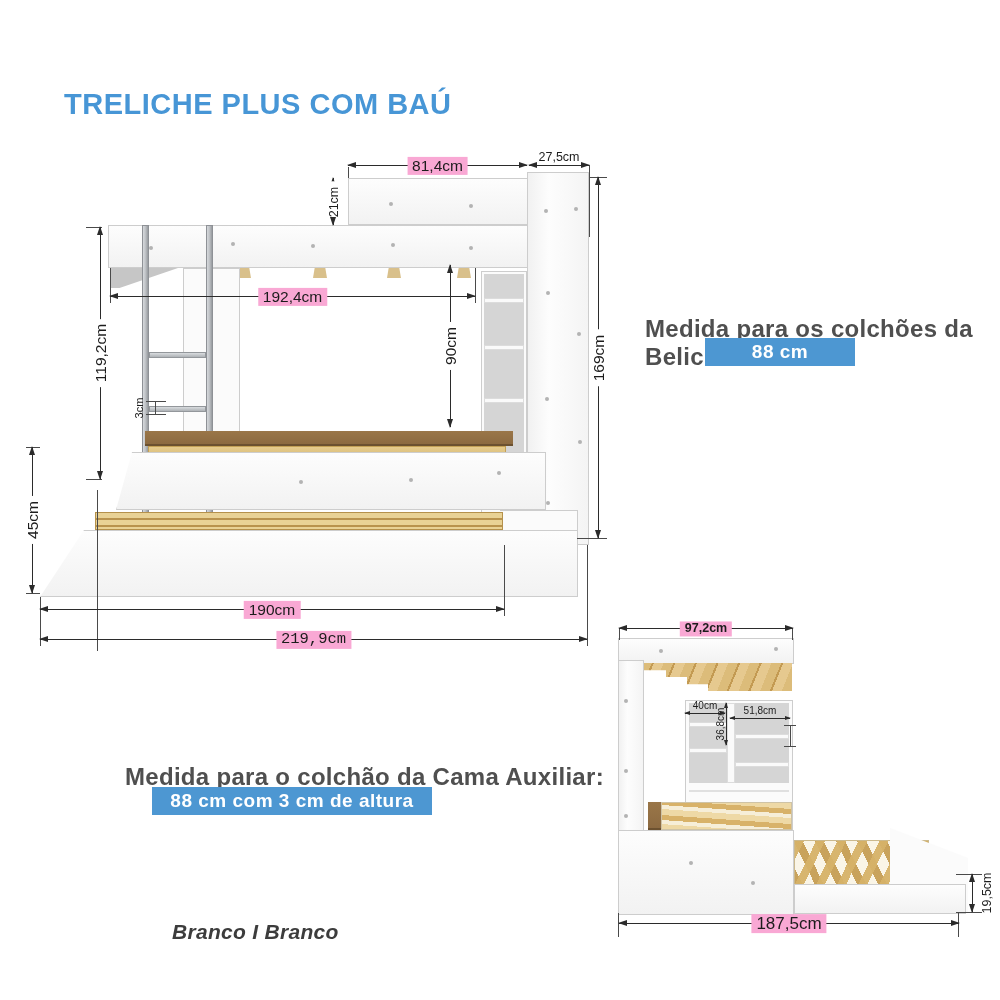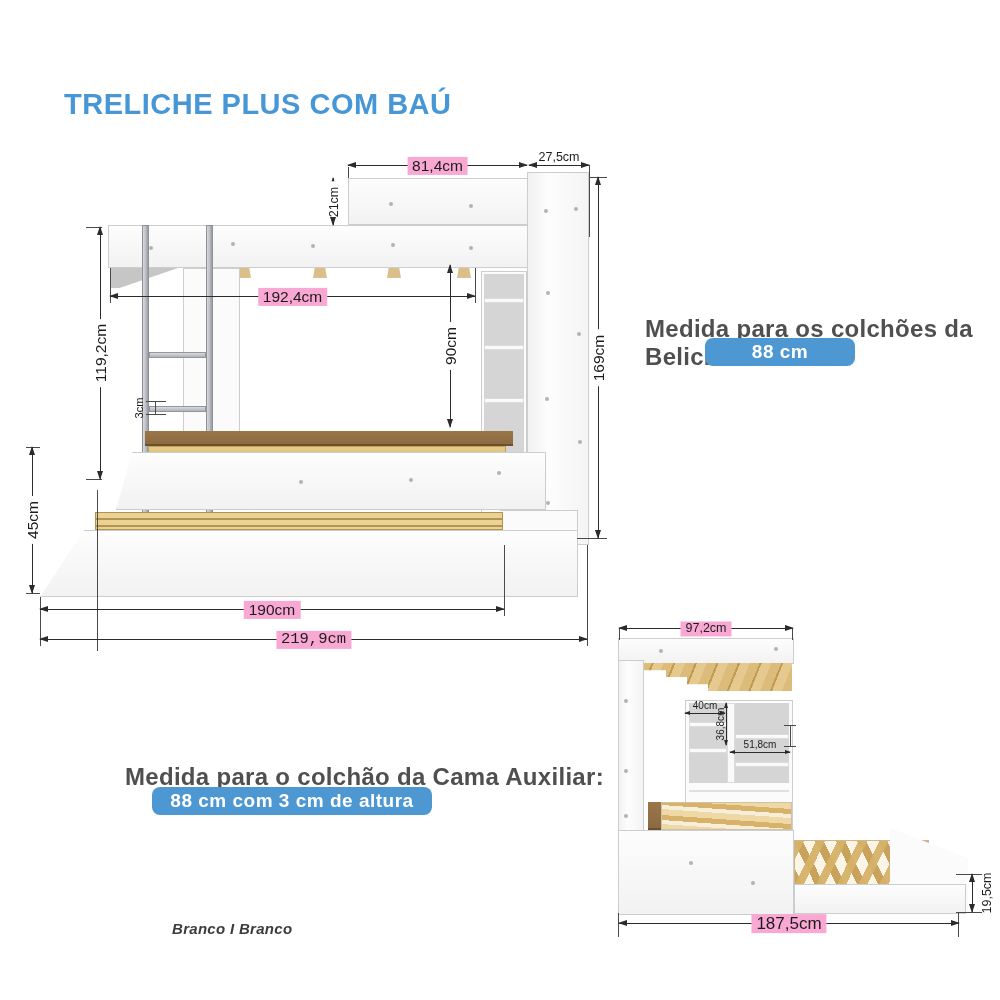--- a/index.html
+++ b/index.html
@@ -48,22 +48,22 @@
   .dl.h.above{transform:translate(-50%,-100%);top:-3px;background:none;padding:0 2px;}
   .dl.v{left:0;top:50%;transform:translate(-50%,-50%) rotate(-90deg);background:#fff;padding:1px 5px;}
   .dl.nobg{background:none;padding:0 2px;}
   .f17{font-size:17px;}.f15{font-size:15.5px;}.f13{font-size:12.5px;}.f11{font-size:11px;}.f10{font-size:10px;}
   .ext{position:absolute;background:#4a4a4a;}
   
   .title{position:absolute;left:64px;top:88px;font-size:29px;font-weight:bold;letter-spacing:.5px;
          color:var(--accent_blue,#4796d6);}
   .note-label{position:absolute;font-size:24px;color:var(--note_text,#4f4f4f);letter-spacing:.3px;font-weight:bold;}
   .badge{position:absolute;background:var(--badge_blue,#4d97d2);color:#fff;font-weight:bold;font-size:19px;
-         display:flex;align-items:center;justify-content:center;letter-spacing:.5px;border-radius:8px;}
-  .footer{position:absolute;left:172px;top:920px;font-size:15px;font-weight:bold;font-style:italic;
+         display:flex;align-items:center;justify-content:center;letter-spacing:.5px;}
+  .footer{position:absolute;left:172px;top:920px;font-size:21px;font-weight:bold;font-style:italic;
           color:var(--footer_text,#3c3c3c);letter-spacing:.3px;}
   .dots{position:absolute;left:0;top:0;width:2px;height:2px;border-radius:50%;background:transparent;}
 </style>
 </head>
 <body>
 
 <div class="canvas">
 
   <div class="title">TRELICHE PLUS COM BAÚ</div>
 
@@ -180,30 +180,30 @@
     <div class="ext" style="left:619px;top:629px;width:1px;height:11px;"></div>
     <div class="ext" style="left:792px;top:629px;width:1px;height:11px;"></div>
     <div class="ext" style="left:790px;top:725px;width:1.4px;height:22px;"></div>
     <div class="ext" style="left:784px;top:725px;width:12px;height:1.2px;"></div>
     <div class="ext" style="left:784px;top:746px;width:12px;height:1.2px;"></div>
     <div class="ext" style="left:618px;top:913px;width:1px;height:24px;"></div>
     <div class="ext" style="left:958px;top:913px;width:1px;height:24px;"></div>
     <div class="ext" style="left:956px;top:874px;width:26px;height:1px;"></div>
     <div class="ext" style="left:956px;top:912px;width:26px;height:1px;"></div>
 
-    <div class="dim-h" style="left:619px;top:628px;width:174px;">
+    <div class="dim-h" style="left:619px;top:628px;width:174px;font-weight:bold;">
       <span class="dl h f13">97,2cm</span>
     </div>
     <div class="dim-h sm" style="left:685px;top:713px;width:40px;">
       <span class="dl h above f10">40cm</span>
     </div>
     <div class="dim-v sm" style="left:726px;top:703px;height:42px;">
       <span class="dl v f10 nobg" style="left:-6px;">36,8cm</span>
     </div>
-    <div class="dim-h sm" style="left:730px;top:752px;width:60px;">
+    <div class="dim-h sm" style="left:730px;top:718px;width:60px;">
       <span class="dl h above f10">51,8cm</span>
     </div>
     <div class="dim-h" style="left:619px;top:923px;width:340px;">
       <span class="dl h f17">187,5cm</span>
     </div>
     <div class="dim-v" style="left:972px;top:874px;height:38px;">
       <span class="dl v f13 nobg" style="left:14px;">19,5cm</span>
     </div>
   </div>
 

